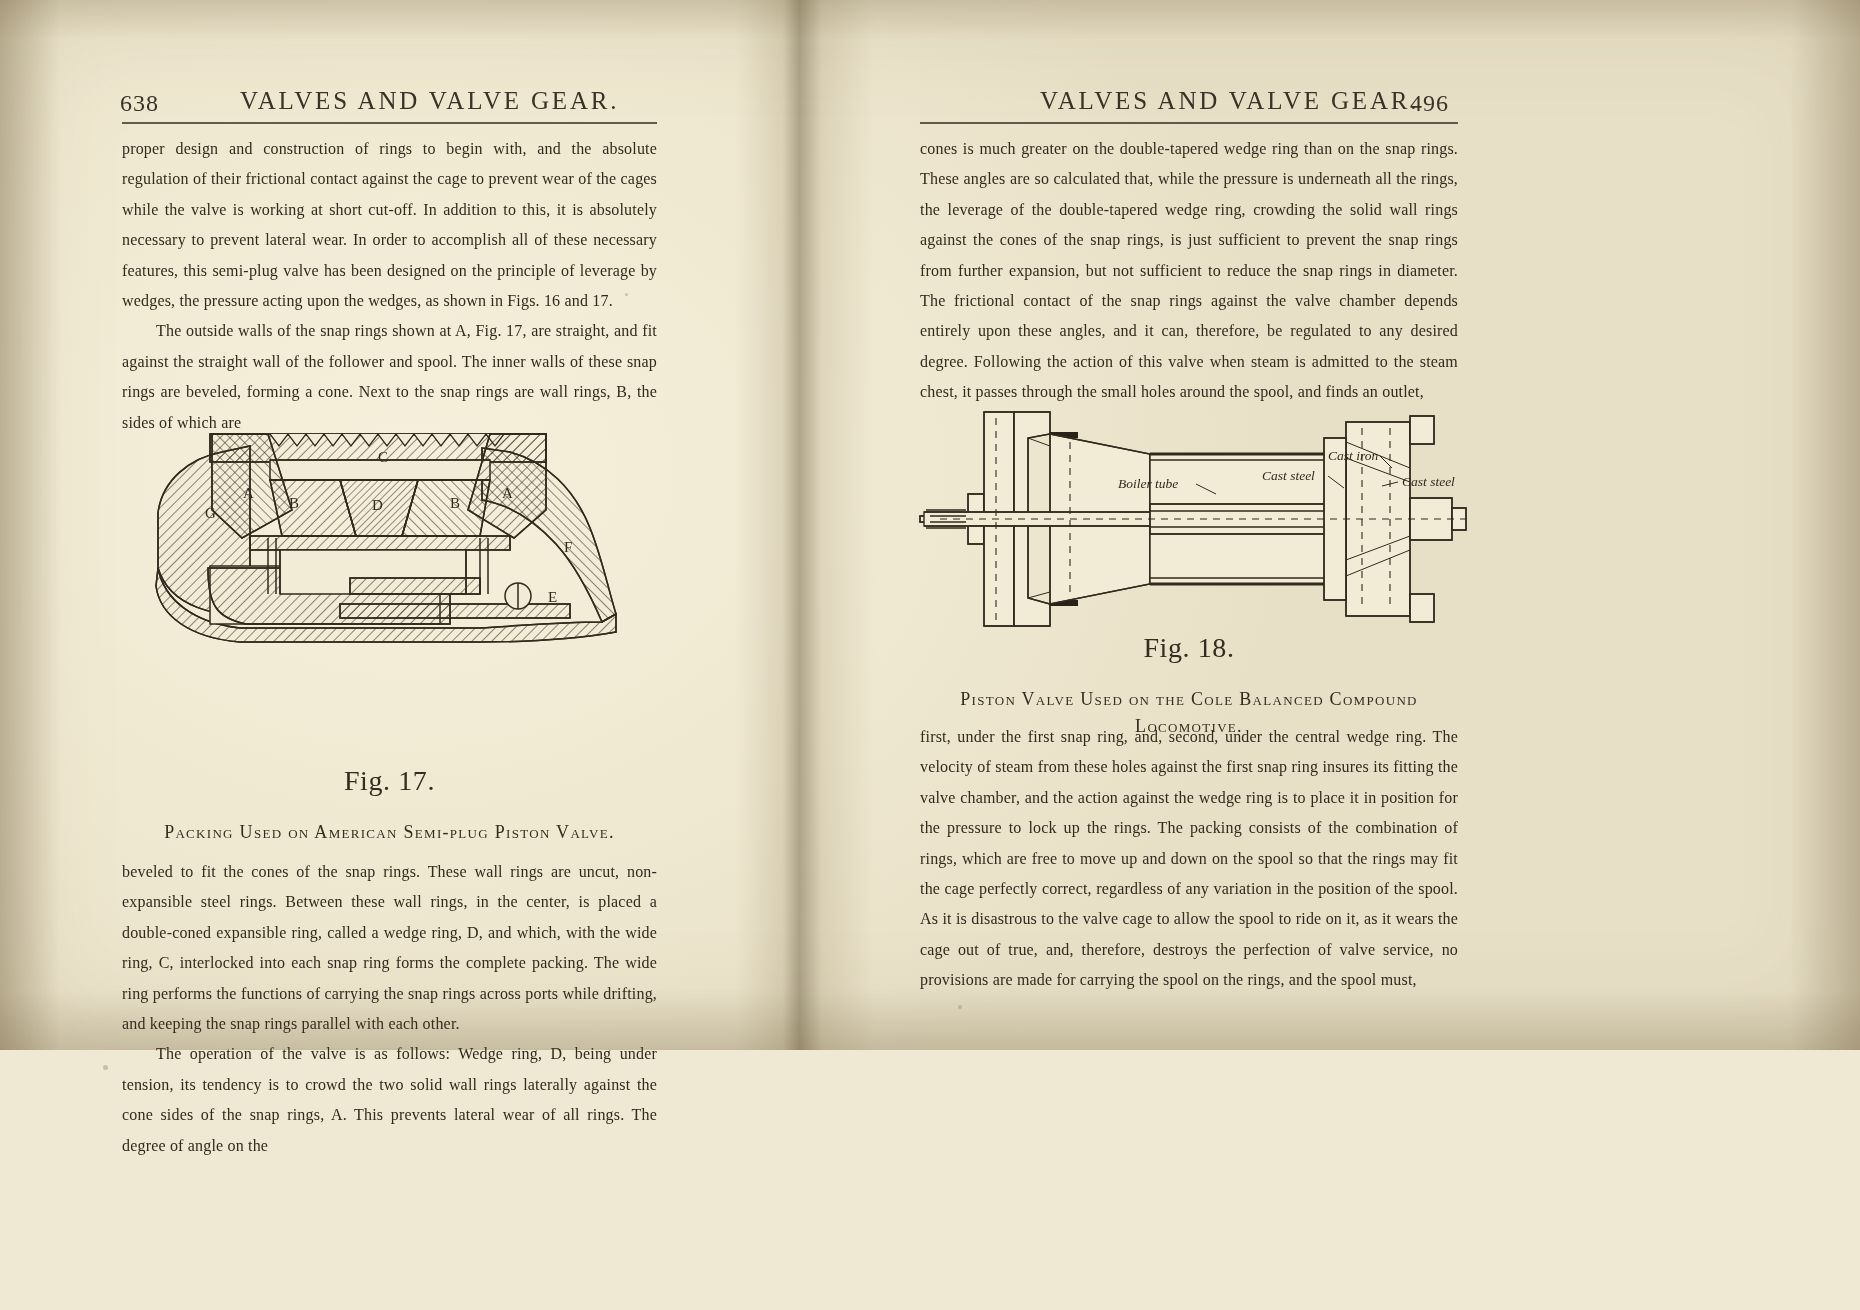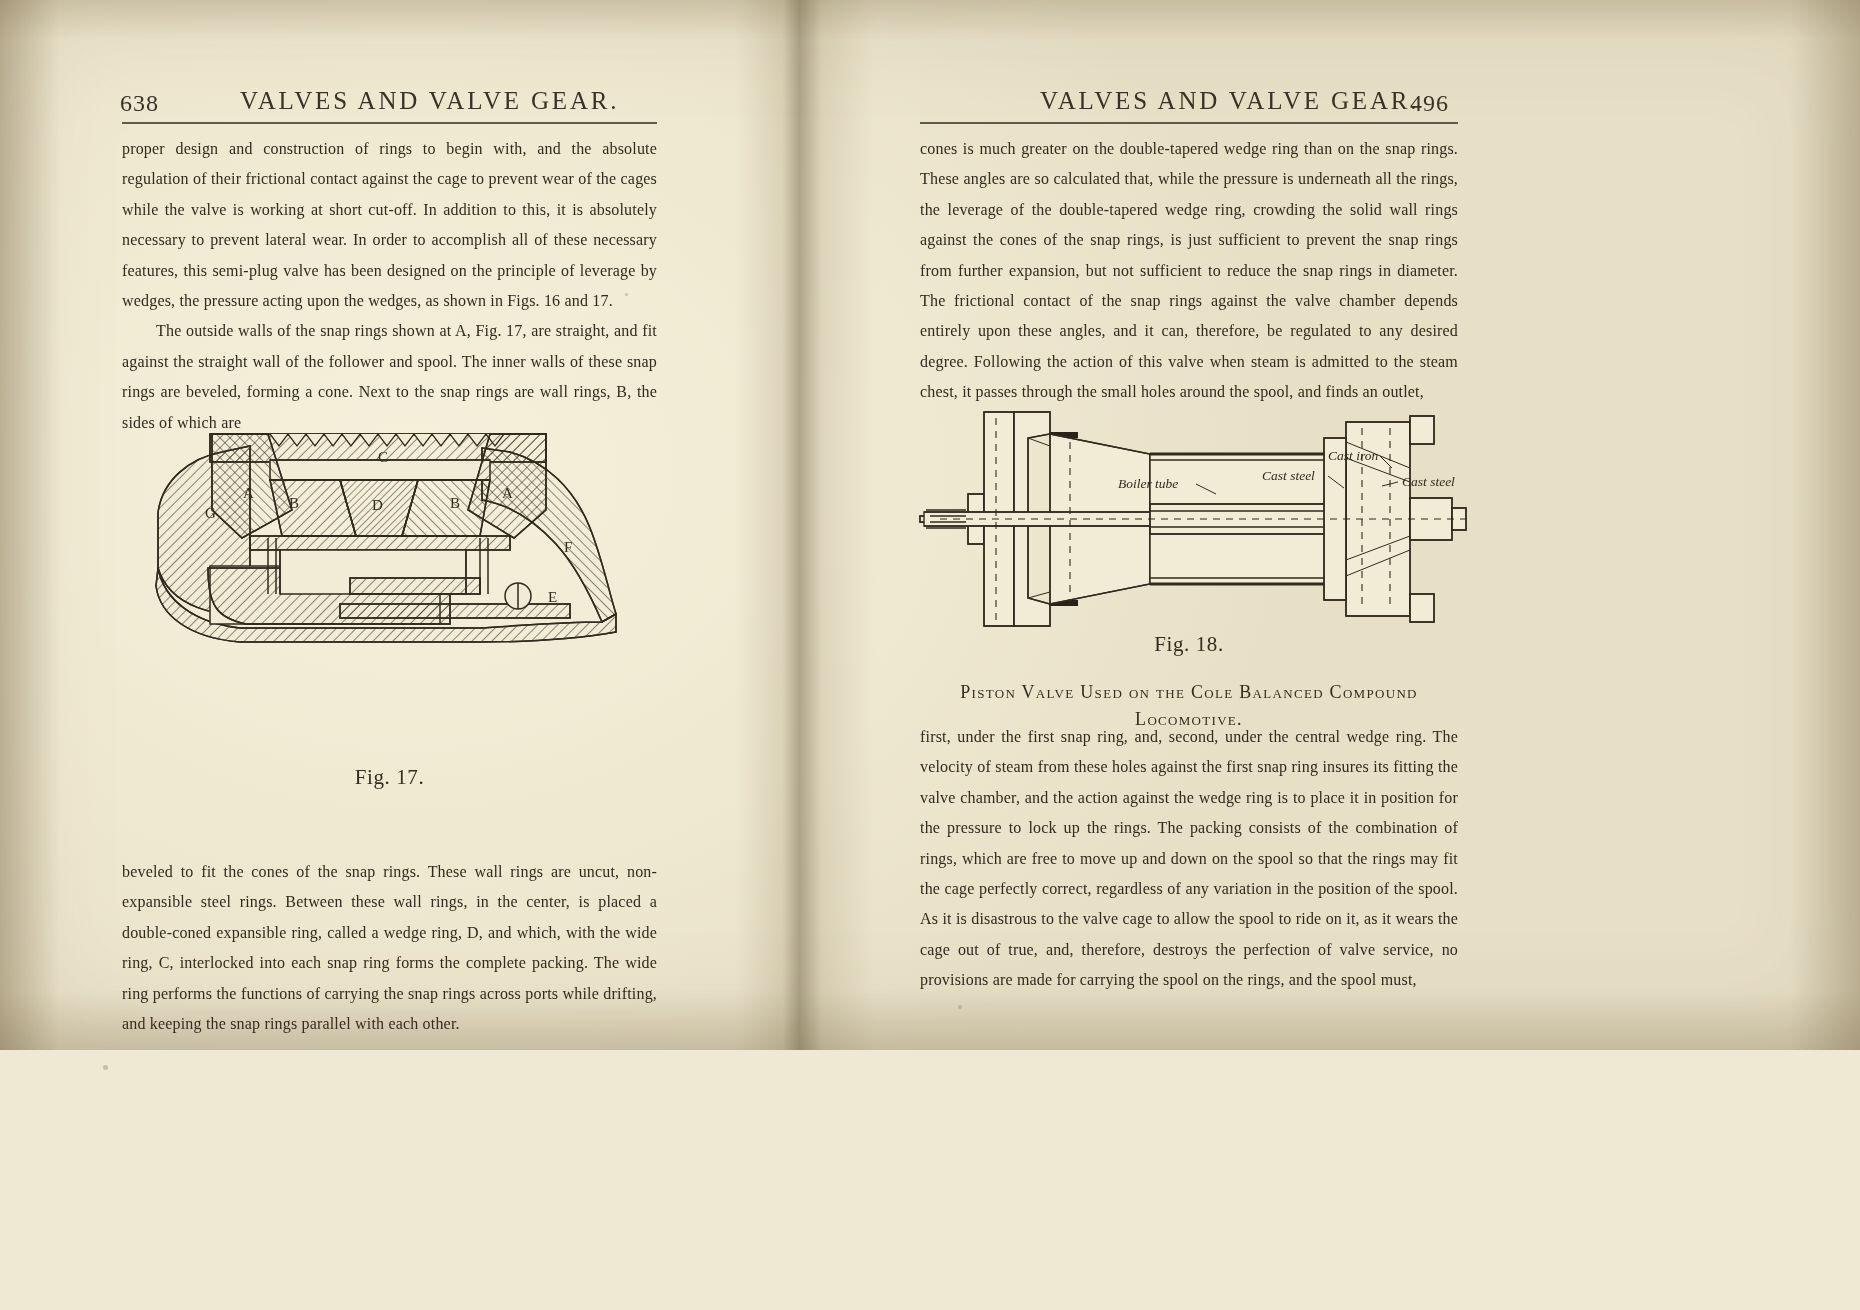--- a/index.html
+++ b/index.html
@@ -48,21 +48,21 @@
   .col{
     position:absolute;color:#33291d;
     font-size:16px;line-height:30.4px;
     text-align:justify;text-justify:inter-word;
     letter-spacing:.18px;
   }
   .col p{margin:0;}
   .col p.ind{text-indent:34px;}
 
   .figcap{position:absolute;text-align:center;color:#352c20;}
-  .figcap .num{font-size:21px;letter-spacing:.6px;}
+  .figcap .num{font-size:28px;letter-spacing:.6px;}
   .figcap .title{font-size:18px;font-variant:small-caps;letter-spacing:1.3px;line-height:27px;text-align:center;}
 
   .fig{position:absolute;}
   .fig svg{display:block;}
   .lbl{font-family:"Liberation Serif",serif;font-size:15px;fill:#33291d;}
   .hlbl{font-family:"Liberation Serif",serif;font-style:italic;font-size:13.5px;fill:#33291d;}
   .fleck{position:absolute;border-radius:50%;background:#9c8d6a;opacity:.45;}
 </style>
 </head>
 <body>
@@ -158,24 +158,26 @@
           <text class="lbl" x="300" y="90">B</text>
           <text class="lbl" x="352" y="80">A</text>
           <text class="lbl" x="414" y="134">F</text>
           <text class="lbl" x="398" y="184">E</text>
         </g>
       </svg>
     </div>
 
     <div class="figcap" style="left:122px;top:765px;width:535px;">
       <div class="num">Fig. 17.</div>
+      <div class="title" style="margin-top:22px;">Packing Used on American Semi-plug Piston Valve.</div>
     </div>
 
     <div class="col" style="left:122px;top:857px;width:535px;">
       <p>beveled to fit the cones of the snap rings.  These wall rings are uncut, non-expansible steel rings.  Between these wall rings, in the center, is placed a double-coned expansible ring, called a wedge ring, D, and which, with the wide ring, C, interlocked into each snap ring forms the complete packing.  The wide ring performs the functions of carrying the snap rings across ports while drifting, and keeping the snap rings parallel with each other.</p>
+      <p class="ind">The operation of the valve is as follows:  Wedge ring, D, being under tension, its tendency is to crowd the two solid wall rings laterally against the cone sides of the snap rings, A.  This prevents lateral wear of all rings.  The degree of angle on the</p>
     </div>
   </div>
 
   <div class="page page-right">
 
     <div class="running-head rh-title" style="left:240px;top:86px;width:420px;justify-content:flex-start;">VALVES AND VALVE GEAR.</div>
     <div class="running-head" style="left:610px;top:88px;">
       <span class="folio">496</span>
     </div>
     <div class="head-rule" style="left:120px;top:122px;width:538px;"></div>

